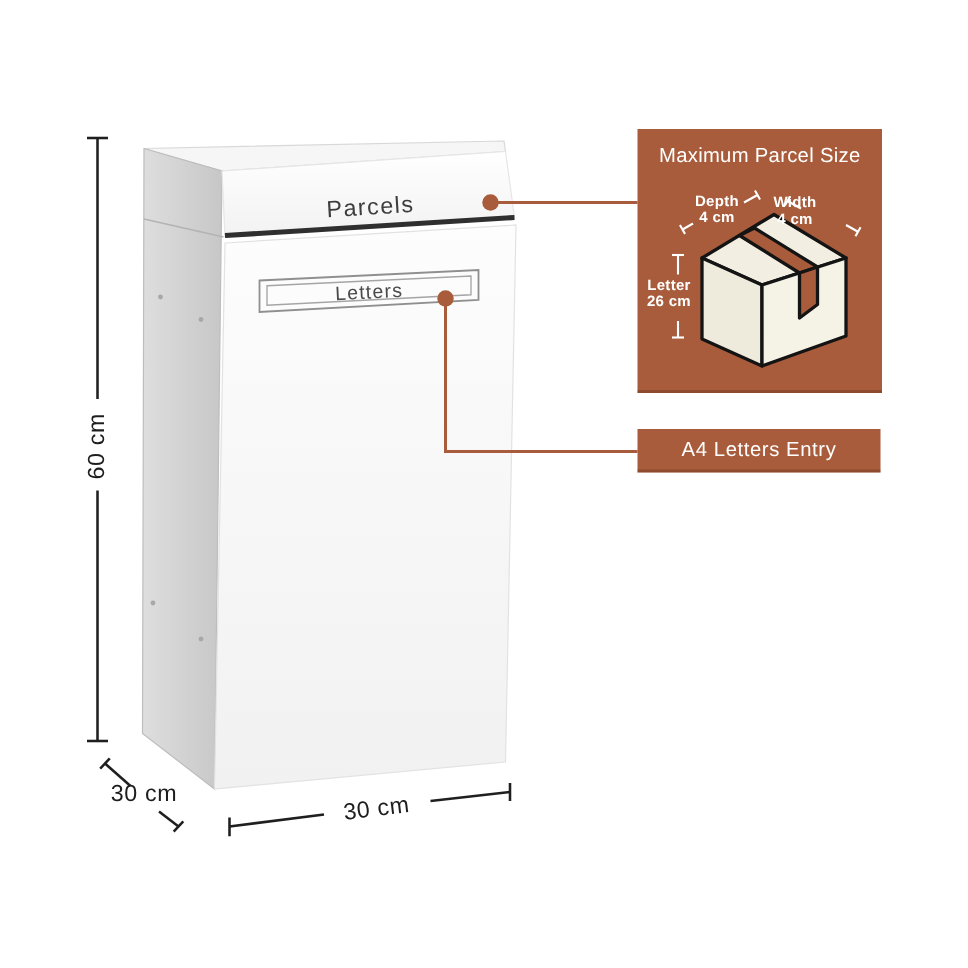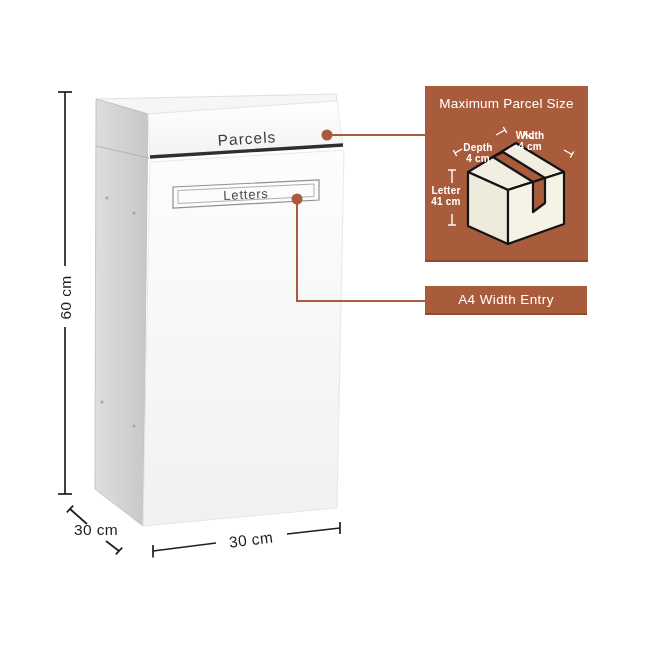--- a/index.html
+++ b/index.html
@@ -32,32 +32,32 @@
            letter-spacing:.8px;transform:rotate(-2.8deg);}
   .dim{font-size:15.5px;color:#1d1d1d;letter-spacing:.4px;}
   .dim-h{left:25px;top:288px;width:80px;height:19px;transform:rotate(-90deg);}
   .dim-d{left:56px;top:520px;width:80px;height:19px;}
   .dim-w{left:211px;top:530px;width:80px;height:19px;transform:rotate(-7deg);}
   .panel-title{left:426px;top:95px;width:161px;height:16px;color:#fff;font-size:13.5px;
                font-weight:500;letter-spacing:.2px;}
   .pdim{color:#fff;font-size:10px;font-weight:600;line-height:10.5px;letter-spacing:.2px;
         text-align:center;}
   .pdim div{text-align:center;}
-  .pdim-depth{left:448px;top:143px;width:60px;}
+  .pdim-depth{left:448px;top:130px;width:60px;}
   .pdim-width{left:500px;top:131px;width:60px;}
   .pdim-height{left:416px;top:186px;width:60px;}
 </style>
 </head>
 <body>
 
 <div class="stage">
 
   <div class="accent-bg panel" style="background: rgb(168, 92, 59);"></div>
   <div class="accent-bg a4-label" style="background: rgb(168, 92, 59);">
-    <span class="txt">A4 Width Entry</span>
+    <span class="txt">A4 Letters Entry</span>
   </div>
 
   <svg class="layer" style="z-index:2" width="645" height="645" viewBox="0 0 645 645">
     <defs>
       <linearGradient id="gSide" x1="0" y1="0" x2="1" y2="0">
         <stop offset="0" stop-color="#dedede"></stop>
           <stop offset="1" stop-color="#c7c7c7"></stop>
       </linearGradient>
       <linearGradient id="gFace" x1="0" y1="0" x2="0" y2="1">
         <stop offset="0" stop-color="#ffffff"></stop>
@@ -156,16 +156,16 @@
   <div class="lbl pdim pdim-depth">
     <div>Depth</div>
     <div>4 cm</div>
   </div>
   <div class="lbl pdim pdim-width">
     <div>Width</div>
     <div>4 cm</div>
   </div>
   <div class="lbl pdim pdim-height">
     <div>Letter</div>
-    <div>41 cm</div>
+    <div>26 cm</div>
   </div>
 
 </div>
 
 </body></html>

